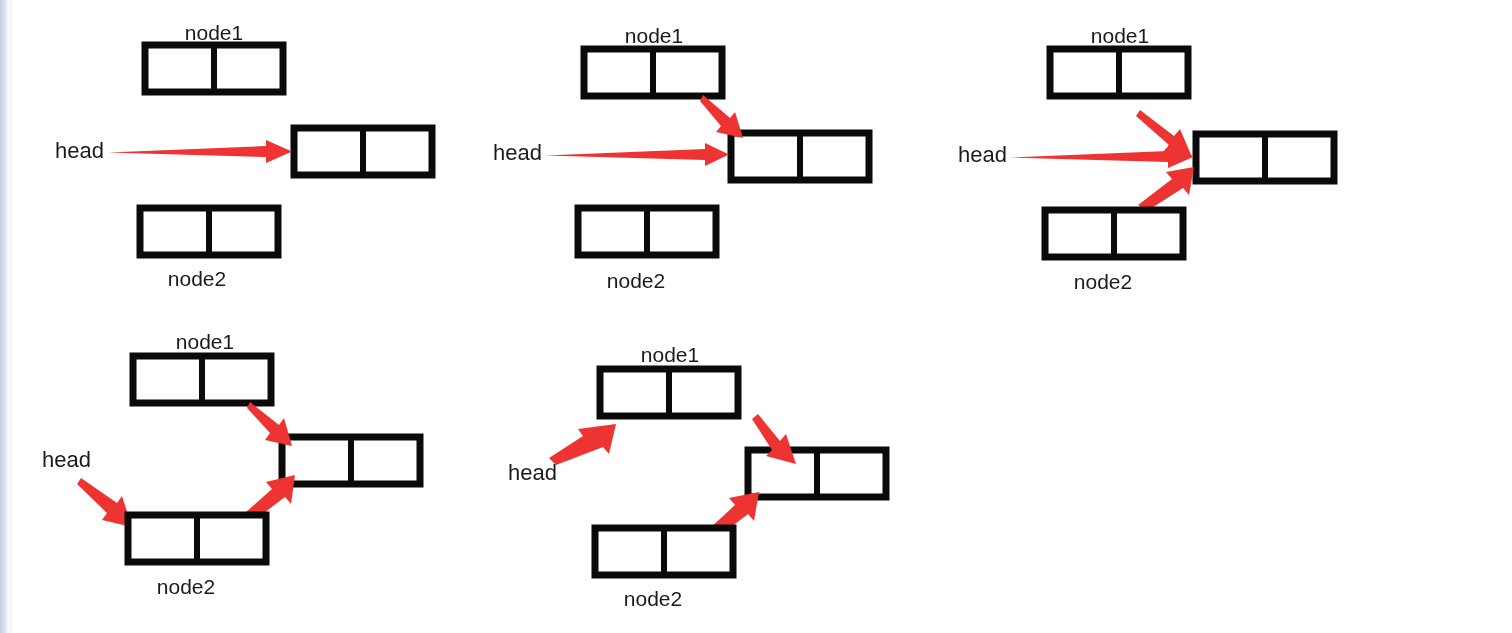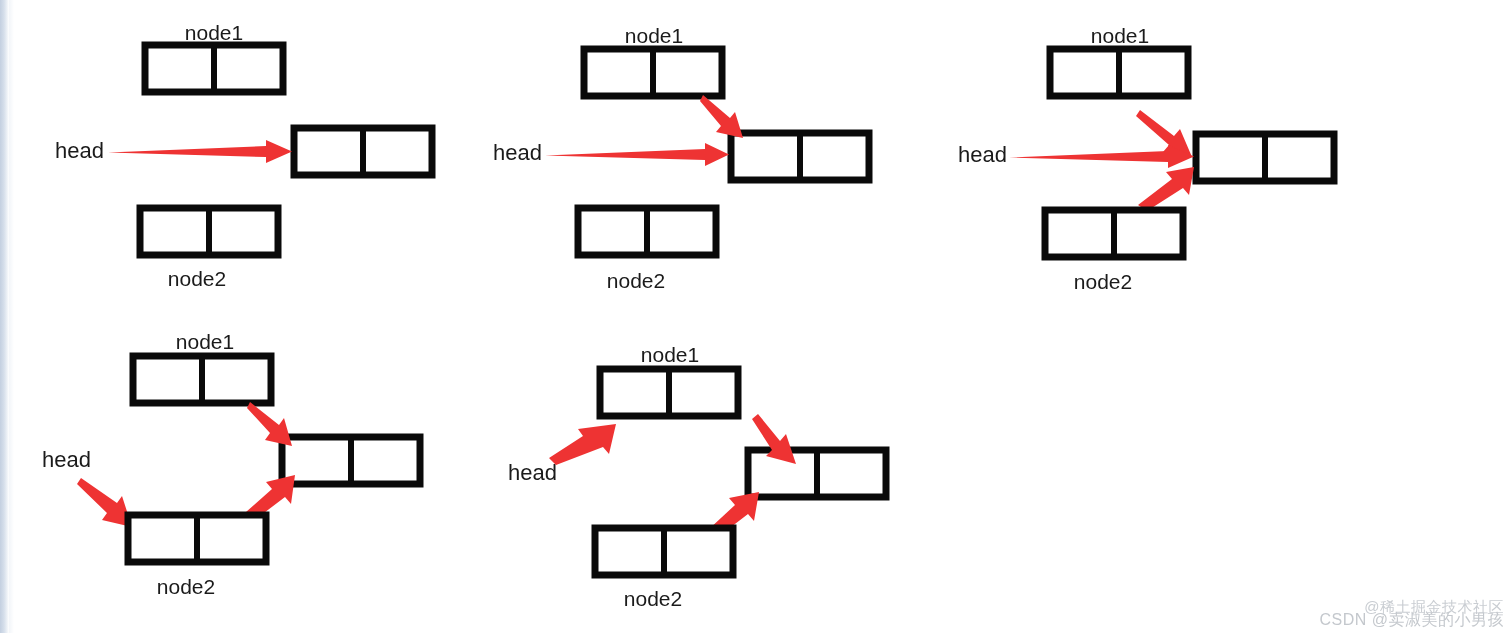--- a/index.html
+++ b/index.html
@@ -225,18 +225,14 @@
         <polygon fill="#ee3333" points="708,530 735,505 729,498 759,492 754,521 748,514 718,537"></polygon>
       </g>
 
       <g transform="translate(595,528)">
         <use href="#node-cell"></use>
       </g>
       <text class="node-label" x="653" y="606" text-anchor="middle">node2</text>
     </g>
   </svg>
 
-  <div class="watermark">
-    <span class="wm-line1">@稀土掘金技术社区</span>
-    <span class="wm-line2">CSDN @卖淑美的小男孩</span>
-  </div>
 
 </div>
 
 </body></html>

